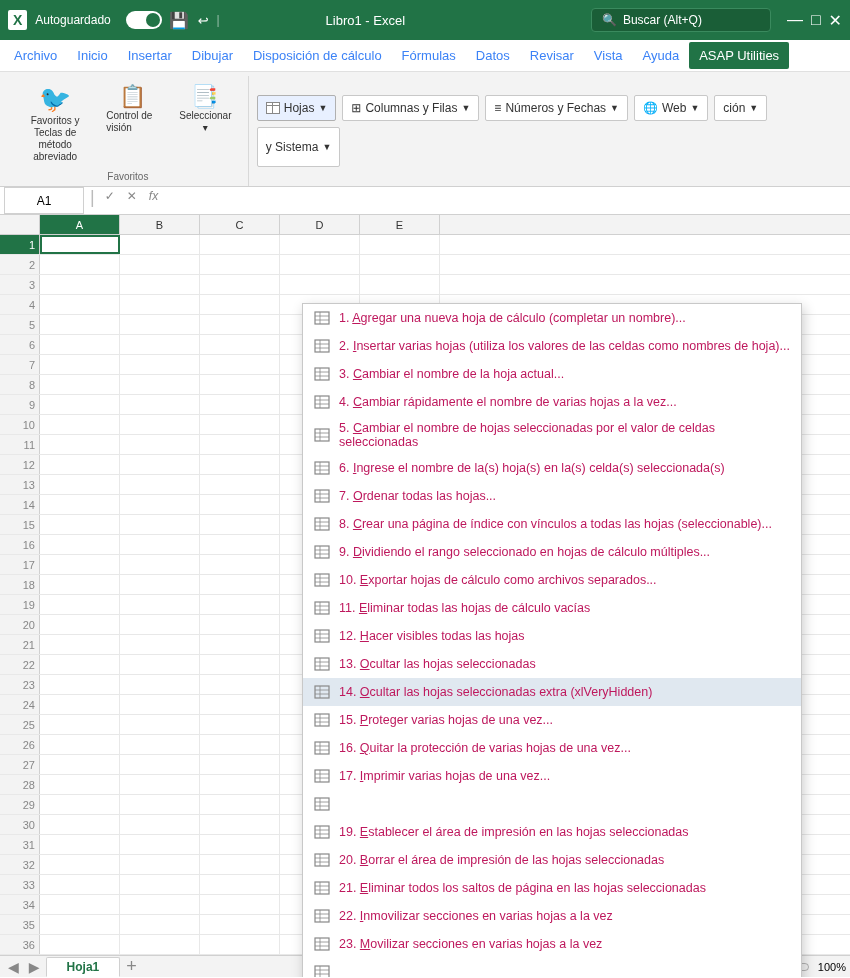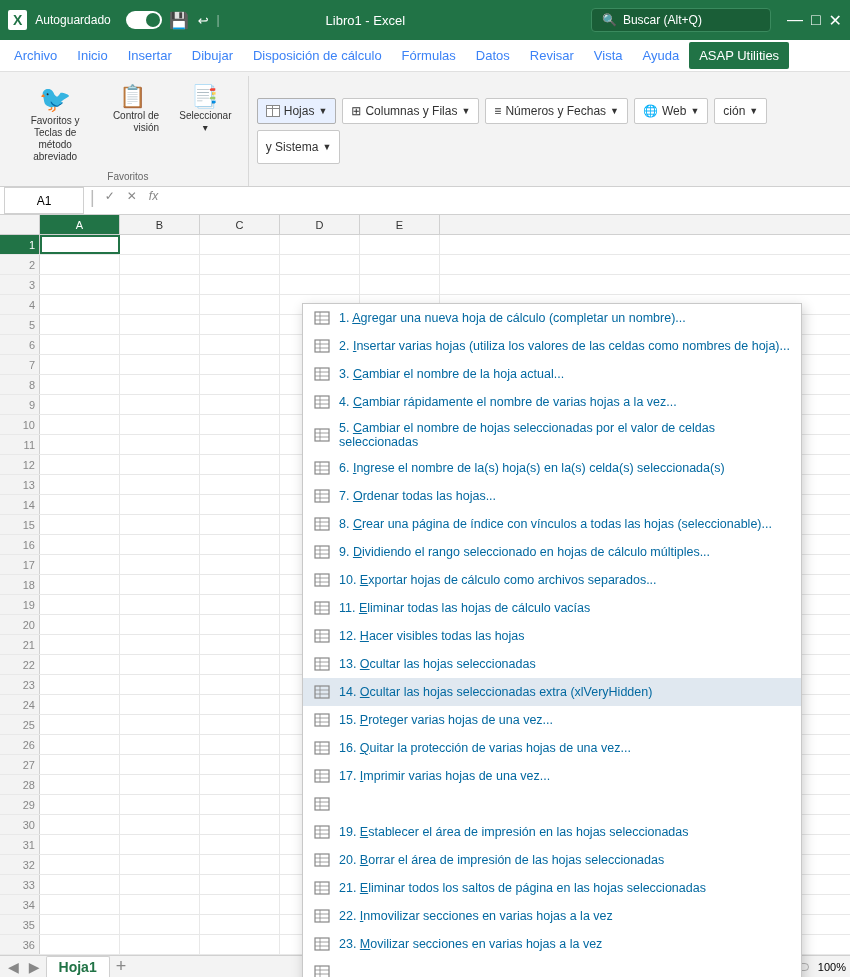--- a/index.html
+++ b/index.html
@@ -77,32 +77,32 @@
     }
     .cell.active-cell { border: 2px solid #217346; background: #fff; }
 
     
     .dropdown-overlay {
       position: absolute; top: 88px; left: 302px; width: 500px; background: #fff;
       border: 1px solid #c8c8c8; box-shadow: 2px 4px 12px rgba(0,0,0,0.2); z-index: 100;
     }
     .dropdown-item {
       display: flex; align-items: center; padding: 5px 10px; gap: 8px; cursor: pointer;
-      font-size: 12.5px; color: #0369a1; min-height: 26px;
+      font-size: 12.5px; color: #be185d; min-height: 26px;
     }
     .dropdown-item.highlighted { background: #e0e8f0; }
     .dropdown-item-icon { width: 18px; height: 18px; display: flex; align-items: center; justify-content: center; flex-shrink: 0; }
     .dropdown-item-text { flex: 1; }
 
     
     .sheet-tabs {
       display: flex; align-items: center; background: #f3f3f3; border-top: 1px solid #d0d0d0; height: 22px; padding: 0 4px; gap: 2px;
     }
     .sheet-tab {
-      padding: 2px 12px; font-size: 14px; cursor: pointer; border: 1px solid #d0d0d0; background: #e0e0e0; border-bottom: none; border-radius: 2px 2px 0 0;
+      padding: 2px 20px; font-size: 12px; cursor: pointer; border: 1px solid #d0d0d0; background: #e0e0e0; border-bottom: none; border-radius: 2px 2px 0 0;
     }
     .sheet-tab.active { background: #fff; border-bottom: 1px solid #fff; color: #217346; font-weight: bold; }
 
     .menu-asap { background: #217346; color: #fff !important; padding: 6px 10px; border-radius: 2px; }
   </style>
 </head>
 <body>
 
 <div class="title-bar">
   <span style="background:#fff;color:#217346;font-weight:bold;font-size:14px;padding:2px 5px;border-radius:2px;">X</span>
@@ -141,21 +141,21 @@
 
   <div class="ribbon-group">
     <div style="display:flex;gap:4px;align-items:flex-start;">
       <div class="ribbon-btn">
         <span style="font-size:26px;">🐦</span>
         <span style="font-size:10px;color:#333;text-align:center;max-width:65px;line-height:1.2;">Favoritos y Teclas de
 método abreviado</span>
       </div>
       <div class="ribbon-btn">
         <span style="font-size:22px;color:#666;">📋</span>
-        <span style="font-size:10px;color:#333;text-align:right;max-width:55px;line-height:1.2;">Control de visión</span>
+        <span style="font-size:10px;color:#333;text-align:left;max-width:55px;line-height:1.2;">Control de visión</span>
       </div>
       <div class="ribbon-btn">
         <span style="font-size:22px;color:#666;">📑</span>
         <span style="font-size:10px;color:#333;text-align:center;max-width:55px;line-height:1.2;">Seleccionar ▾</span>
       </div>
     </div>
     <span class="ribbon-group-label">Favoritos</span>
   </div>
 
   <div style="display:flex;flex-direction:column;padding:8px 4px;gap:6px;justify-content:center;">
@@ -186,21 +186,21 @@
         <span style="font-size:12px;">🌐</span>
         <span>Web</span>
         <span style="font-size:9px;">▼</span>
       </div>
 
       <div style="display:flex;align-items:center;gap:4px;padding:3px 8px;cursor:pointer;border:1px solid #c8c8c8;background:#fff;font-size:12px;color:#333;border-radius:2px;height:26px;">
         <span>ción</span>
         <span style="font-size:9px;">▼</span>
       </div>
 
-      <div style="display:flex;align-items:center;gap:4px;padding:12px 8px;cursor:pointer;border:1px solid #c8c8c8;background:#fff;font-size:12px;color:#333;border-radius:2px;height:34px;">
+      <div style="display:flex;align-items:center;gap:4px;padding:12px 8px;cursor:pointer;border:1px solid #c8c8c8;background:#fff;font-size:12px;color:#333;border-radius:2px;height:40px;">
         <span>y Sistema</span>
         <span style="font-size:9px;">▼</span>
       </div>
     </div>
   </div>
 </div>
 
 <div class="formula-bar">
   <input class="cell-ref" type="text" value="A1" style="">
   <span style="color:#bbb;font-size:18px;margin:0 2px;">|</span>

